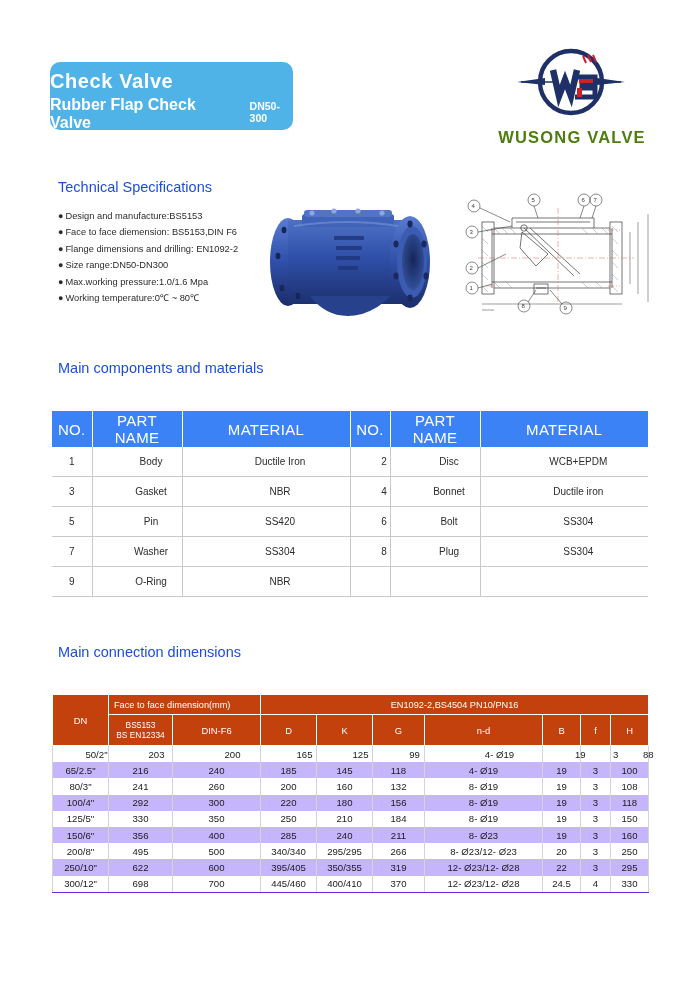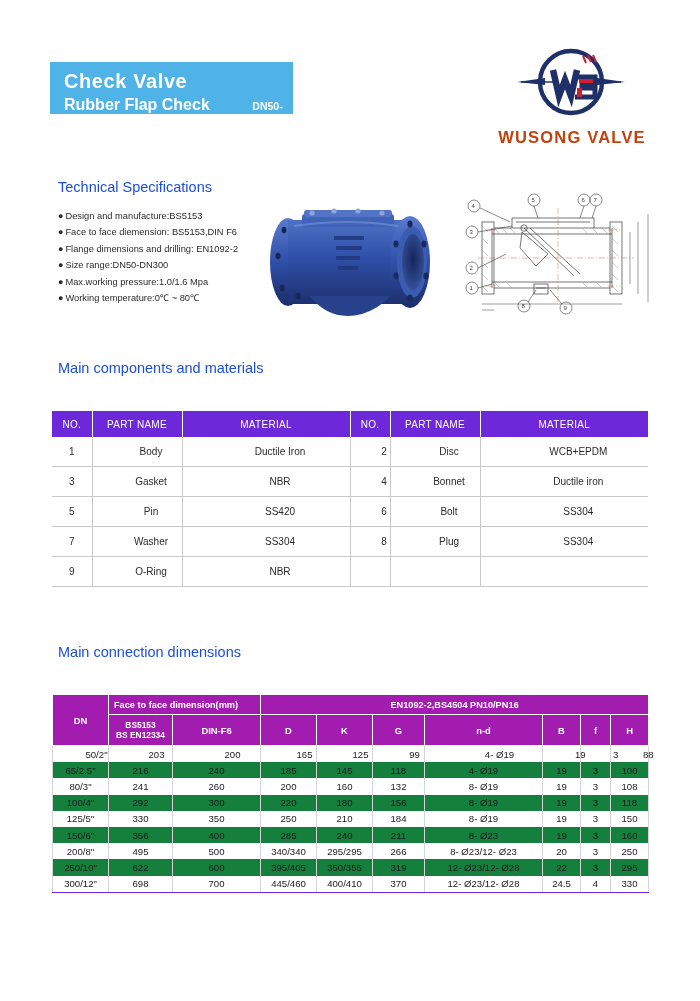--- a/index.html
+++ b/index.html
@@ -21,24 +21,25 @@
     position: absolute;
     top: 0; left: 0;
     width: 700px;
     height: 170px;
   }
   #title-banner {
     position: absolute;
     left: 50px;
     top: 62px;
     width: 243px;
-    height: 52px;
+    height: 68px;
     background: #4FB3E8;
     box-sizing: border-box;
-    padding: 8px 0 0 14px;
+    padding: 8px 0 0 0;
+    border-radius: 10px;
   }
   #banner-title {
     font-size: 20px;
     font-weight: bold;
     color: #ffffff;
     letter-spacing: 0.6px;
     line-height: 22px;
   }
   #banner-sub-row {
     margin-top: 4px;
@@ -73,21 +74,21 @@
     height: 78px;
   }
   #logo-wordmark {
     position: absolute;
     left: 0;
     top: 84px;
     width: 170px;
     text-align: center;
     font-size: 16.5px;
     font-weight: bold;
-    color: #c2410c;
+    color: #4d7c0f;
     letter-spacing: 1.2px;
   }
 
   
   .section-heading {
     position: absolute;
     font-size: 14.5px;
     color: #1d4ed8;
     font-weight: normal;
     white-space: nowrap;
@@ -136,23 +137,23 @@
   
   #components-table {
     position: absolute;
     left: 52px;
     top: 411px;
     width: 596px;
     border-collapse: collapse;
     table-layout: fixed;
   }
   #components-table th {
-    background: #6d28d9;
+    background: #3b82f6;
     color: #ffffff;
-    font-size: 10px;
+    font-size: 15px;
     font-weight: normal;
     height: 24px;
     letter-spacing: 0.3px;
     border: none;
   }
   #components-table td {
     height: 27px;
     font-size: 10px;
     color: #2b2b2b;
     text-align: center;
@@ -169,23 +170,23 @@
   
   #dims-table {
     position: absolute;
     left: 52px;
     top: 694px;
     width: 596px;
     border-collapse: collapse;
     table-layout: fixed;
   }
   #dims-table th {
-    background: #a21caf;
+    background: #c2410c;
     color: #ffffff;
-    font-weight: bold;
+    font-weight: normal;
     font-size: 9.4px;
     border: 1px solid #ffffff;
     padding: 0;
   }
   #dims-table th.grouphdr {
     height: 19px;
     font-size: 9.2px;
   }
   #dims-table th.colhdr {
     height: 30px;
@@ -197,21 +198,21 @@
   #dims-table td {
     height: 16.2px;
     font-size: 9.6px;
     color: #1a1a1a;
     text-align: center;
     border-left: 1px solid #d4d4d4;
     border-right: 1px solid #d4d4d4;
     padding: 0;
   }
   #dims-table tbody tr.alt td {
-    background: #15803d;
+    background: #c4b5fd;
   }
   #dims-table tbody tr:first-child td {
     border-top: 1px solid #d4d4d4;
     padding-left: 32px;
   }
   #dims-table tbody tr:last-child td {
     border-bottom: 1px solid #6d28d9;
   }
   .sub2 { font-size: 8.4px; line-height: 10px; display: block; }
 </style>

